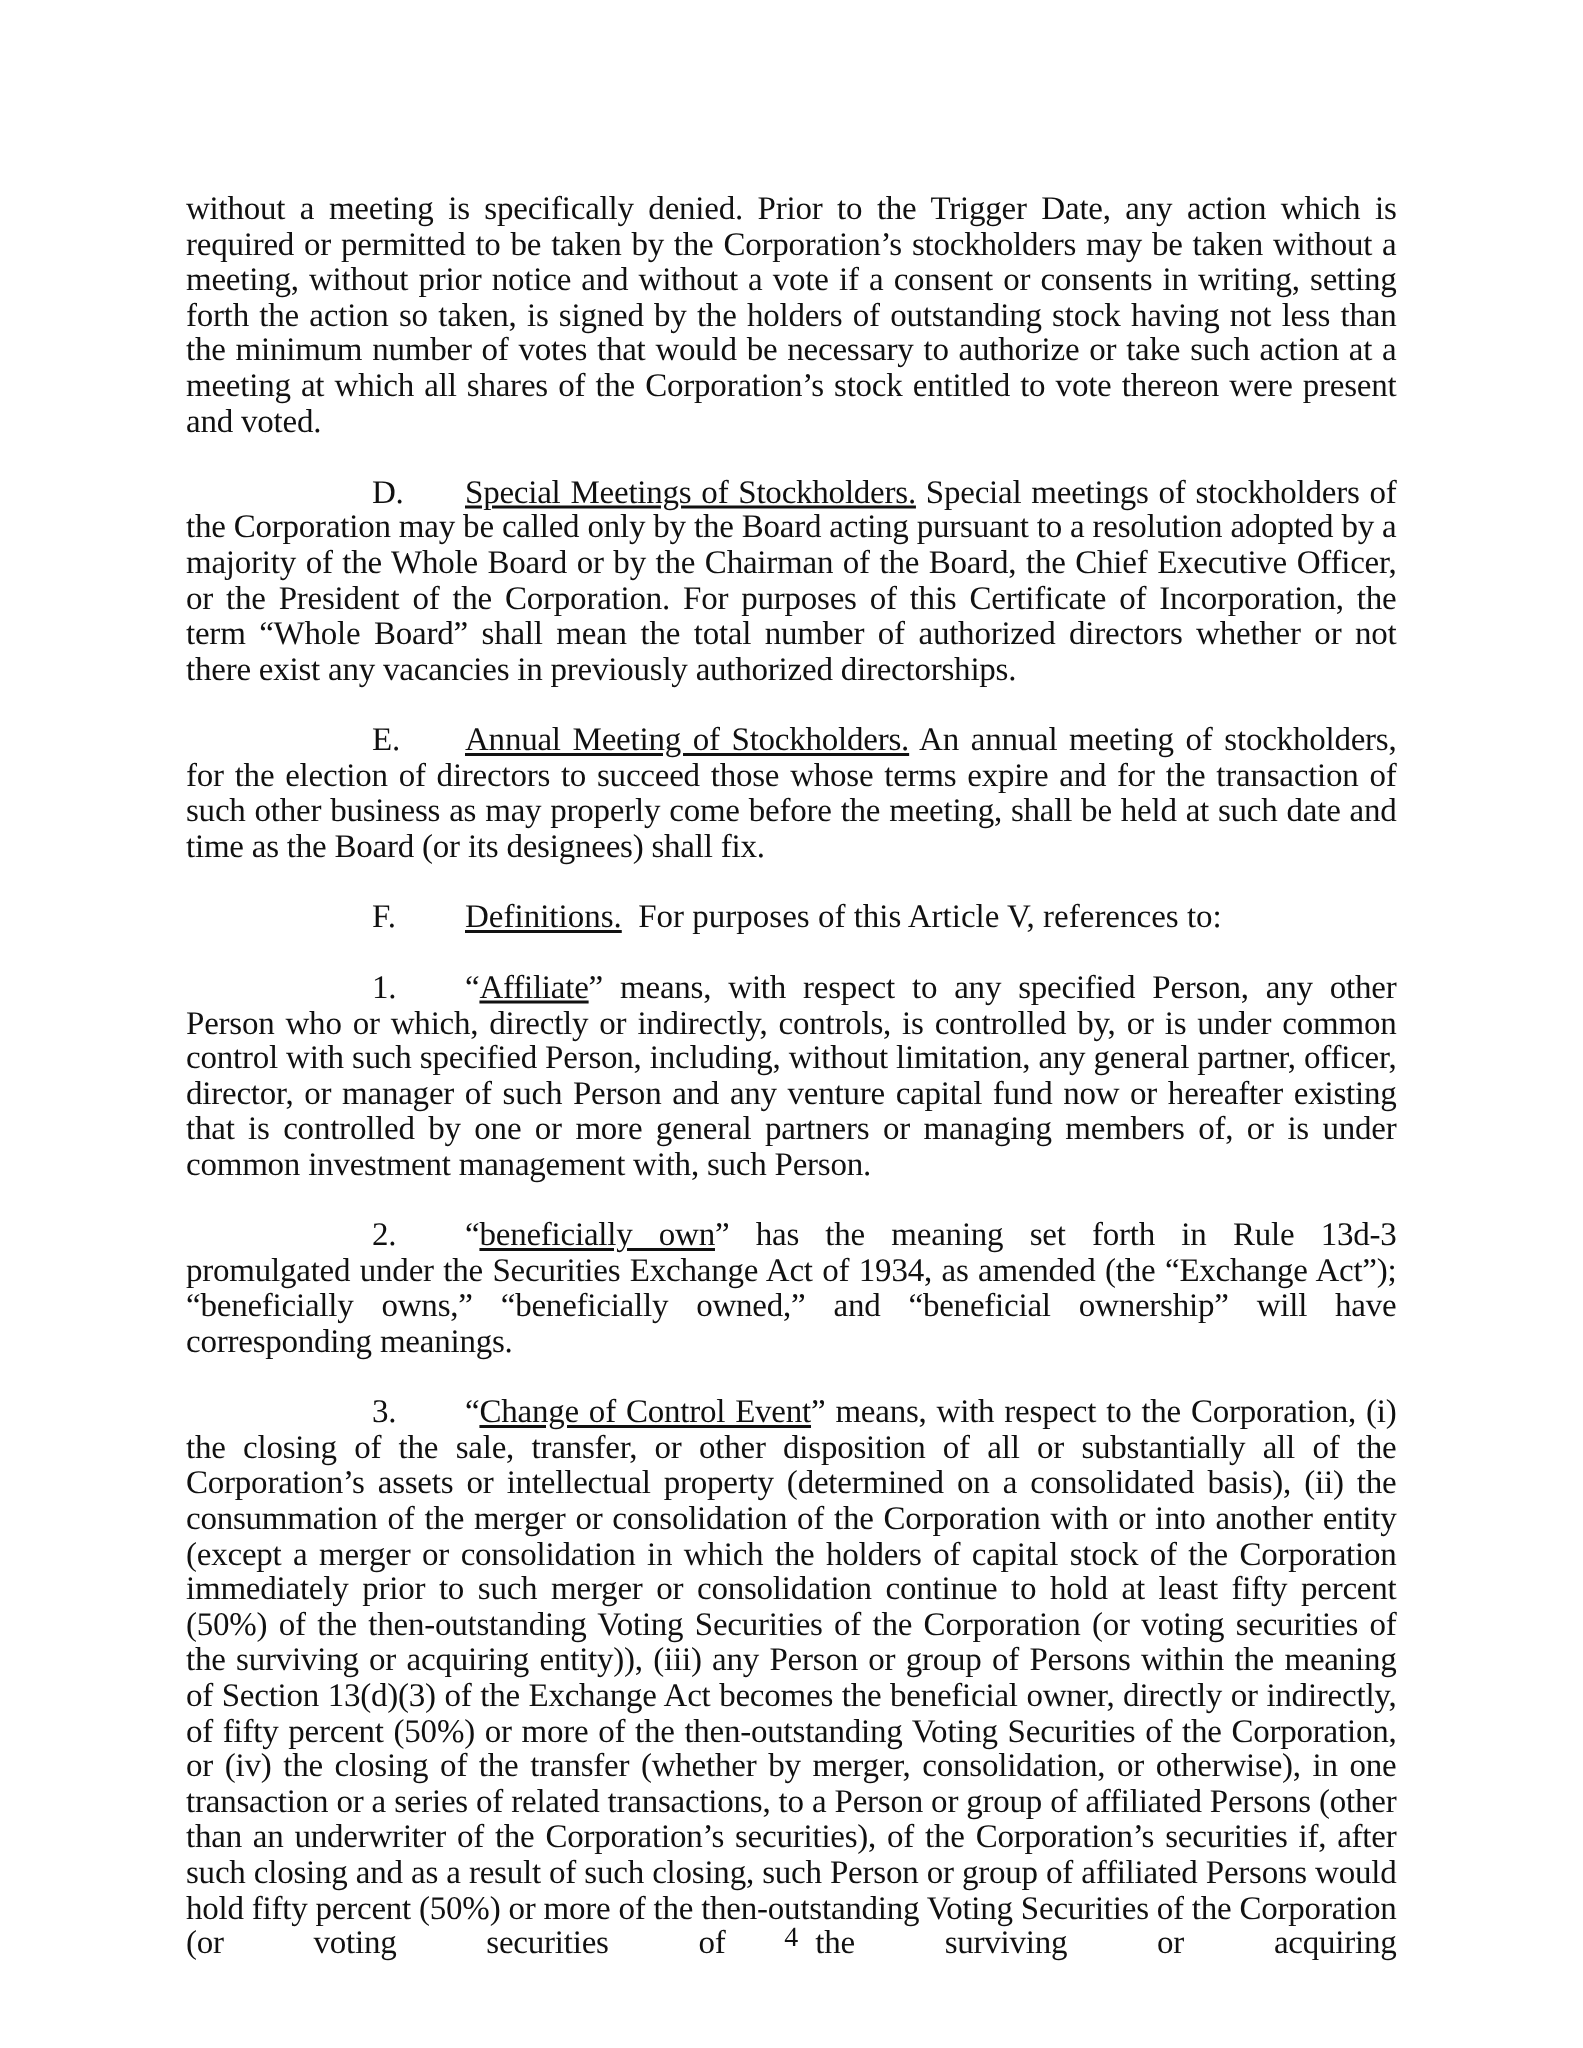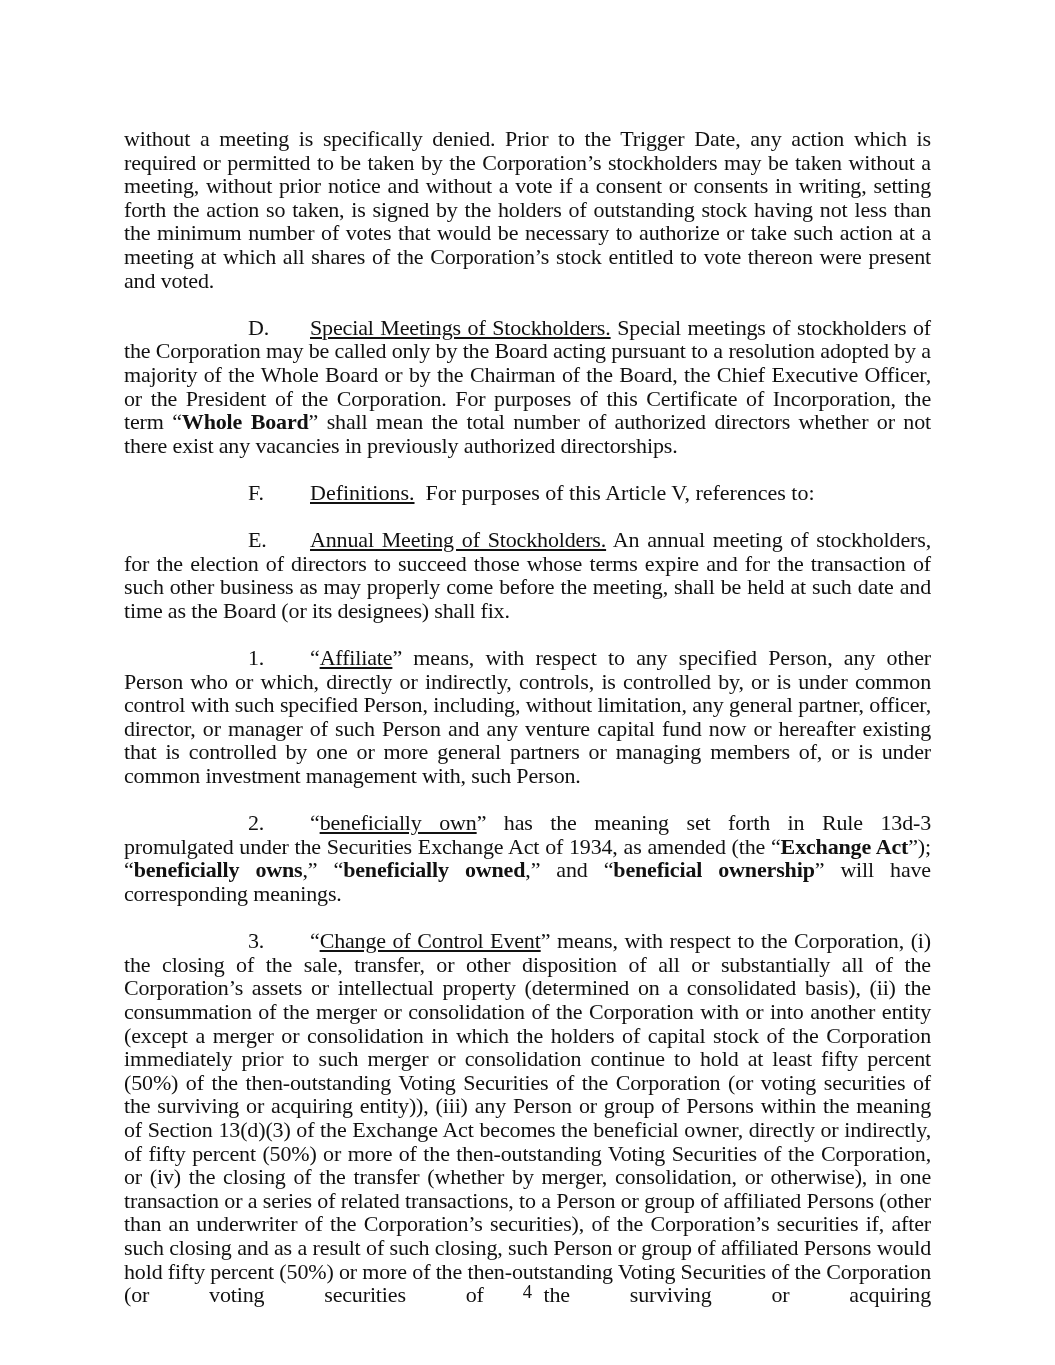--- a/index.html
+++ b/index.html
@@ -9,45 +9,45 @@
       color: #111111;
     }
     .page {
       position: absolute; left: 124px; top: 127px; width: 807px;
       font-size: 22px; line-height: 23.6px;
     }
     .para { margin: 0 0 23.6px 0; text-align: justify; }
     .last-line-justify { text-align-last: justify; }
     .indent-label { display: inline-block; padding-left: 124px; width: 62px; }
     u { text-decoration: underline; text-underline-offset: 2px; margin-top: 16px; }
-    b { font-weight: bold; }
+    b { font-weight: normal; }
     .page-number {
       position: absolute; left: 0; width: 1055px; top: 1281px;
       text-align: center; font-size: 18.6px;
     }
     .tight { letter-spacing: -0.15px; }
   </style>
 </head>
 <body>
 
 <div class="page">
 
   <p class="para tight">
     <span>without a meeting is specifically denied. Prior to the Trigger Date, any action which is required or permitted to be taken by the Corporation’s stockholders may be taken without a meeting, without prior notice and without a vote if a consent or consents in writing, setting forth the action so taken, is signed by the holders of outstanding stock having not less than the minimum number of votes that would be necessary to authorize or take such action at a meeting at which all shares of the Corporation’s stock entitled to vote thereon were present and voted.</span>
   </p>
 
   <p class="para tight">
     <span class="indent-label">D.</span><u>Special Meetings of Stockholders.</u><span> Special meetings of stockholders of the Corporation may be called only by the Board acting pursuant to a resolution adopted by a majority of the Whole Board or by the Chairman of the Board, the Chief Executive Officer, or the President of the Corporation. For purposes of this Certificate of Incorporation, the term “</span><b>Whole Board</b><span>” shall mean the total number of authorized directors whether or not there exist any vacancies in previously authorized directorships.</span>
   </p>
 
-  <p class="para" style="text-align:left; white-space:pre-wrap;"><span class="indent-label">F.</span><u>Definitions.</u><span>  For purposes of this Article V, references to:</span></p>
-
   <p class="para tight">
     <span class="indent-label">E.</span><u>Annual Meeting of Stockholders.</u><span> An annual meeting of stockholders, for the election of directors to succeed those whose terms expire and for the transaction of such other business as may properly come before the meeting, shall be held at such date and time as the Board (or its designees) shall fix.</span>
   </p>
+
+  <p class="para" style="text-align:left; white-space:pre-wrap;"><span class="indent-label">F.</span><u>Definitions.</u><span>  For purposes of this Article V, references to:</span></p>
 
   <p class="para tight">
     <span class="indent-label">1.</span><span>“</span><u>Affiliate</u><span>” means, with respect to any specified Person, any other Person who or which, directly or indirectly, controls, is controlled by, or is under common control with such specified Person, including, without limitation, any general partner, officer, director, or manager of such Person and any venture capital fund now or hereafter existing that is controlled by one or more general partners or managing members of, or is under common investment management with, such Person.</span>
   </p>
 
   <p class="para tight">
     <span class="indent-label">2.</span><span>“</span><u>beneficially own</u><span>” has the meaning set forth in Rule 13d-3 promulgated under the Securities Exchange Act of 1934, as amended (the “</span><b>Exchange Act</b><span>”); “</span><b>beneficially owns</b><span>,” “</span><b>beneficially owned</b><span>,” and “</span><b>beneficial ownership</b><span>” will have corresponding meanings.</span>
   </p>
 
   <p class="para tight last-line-justify">

